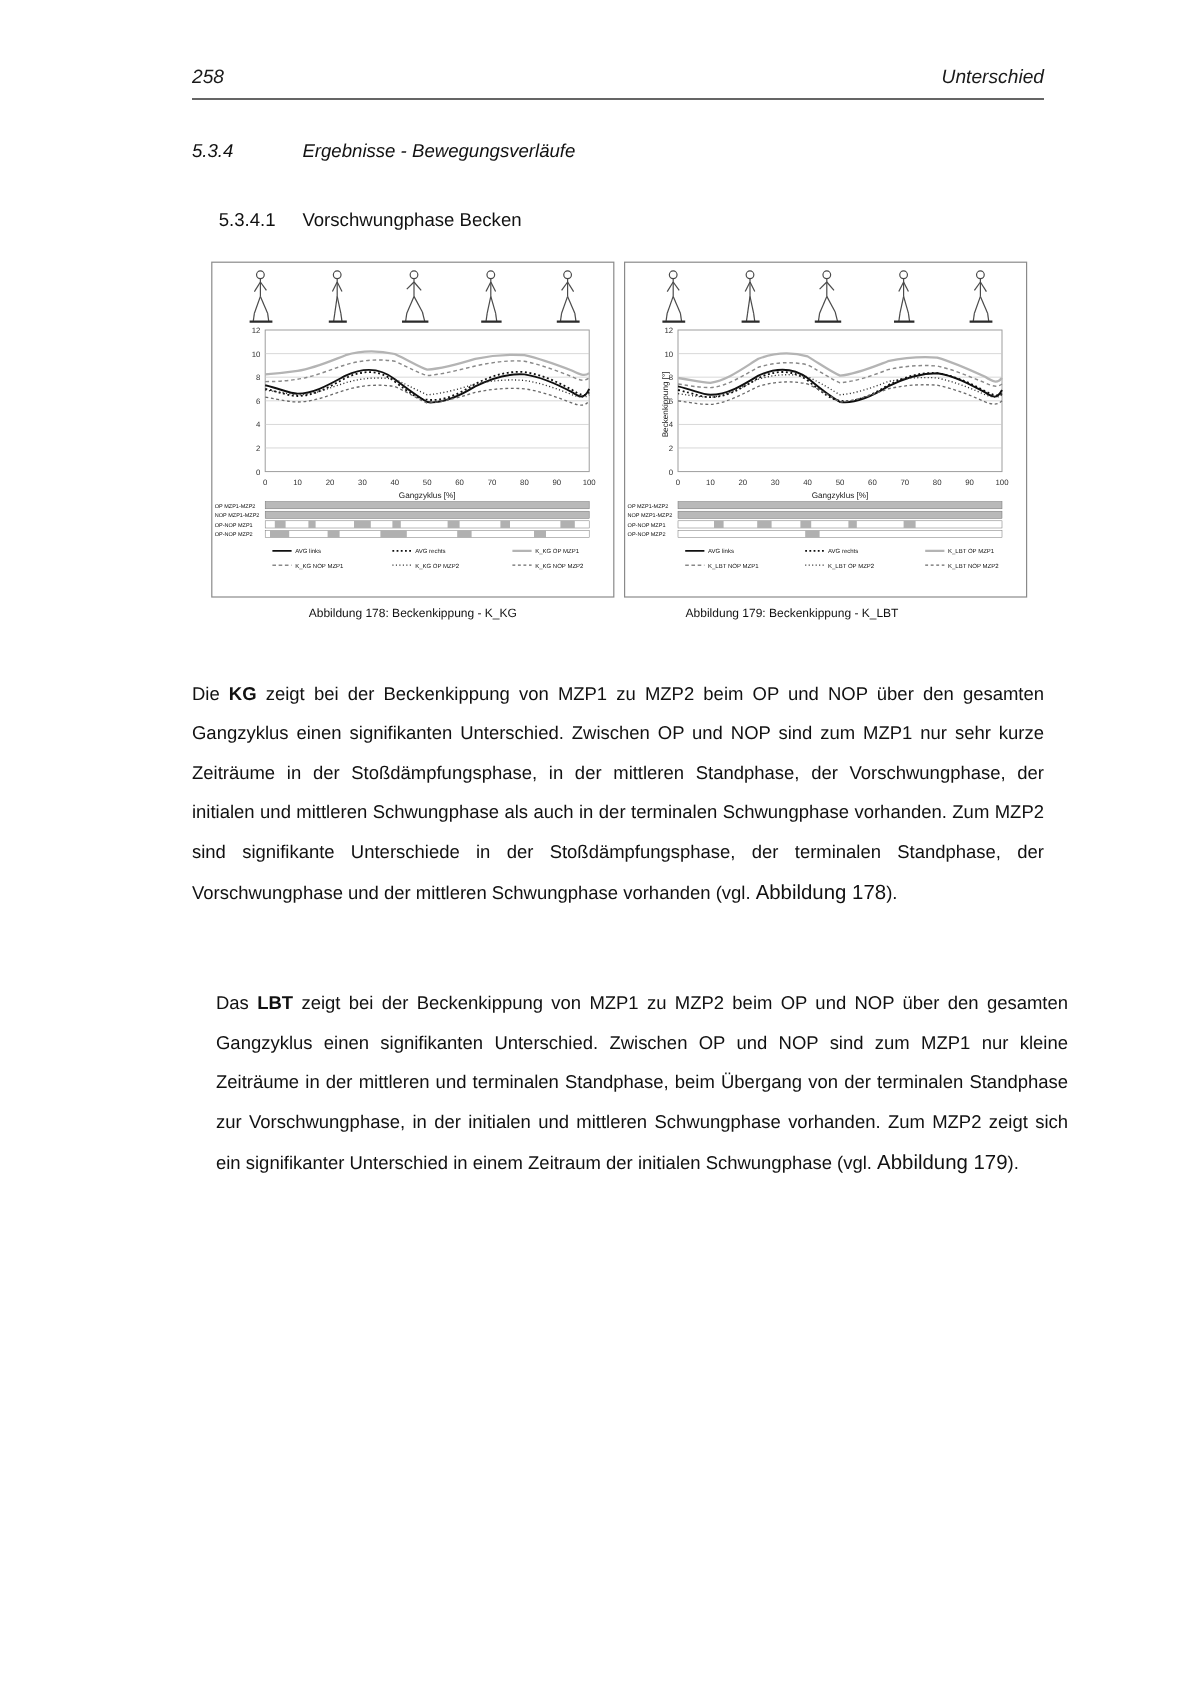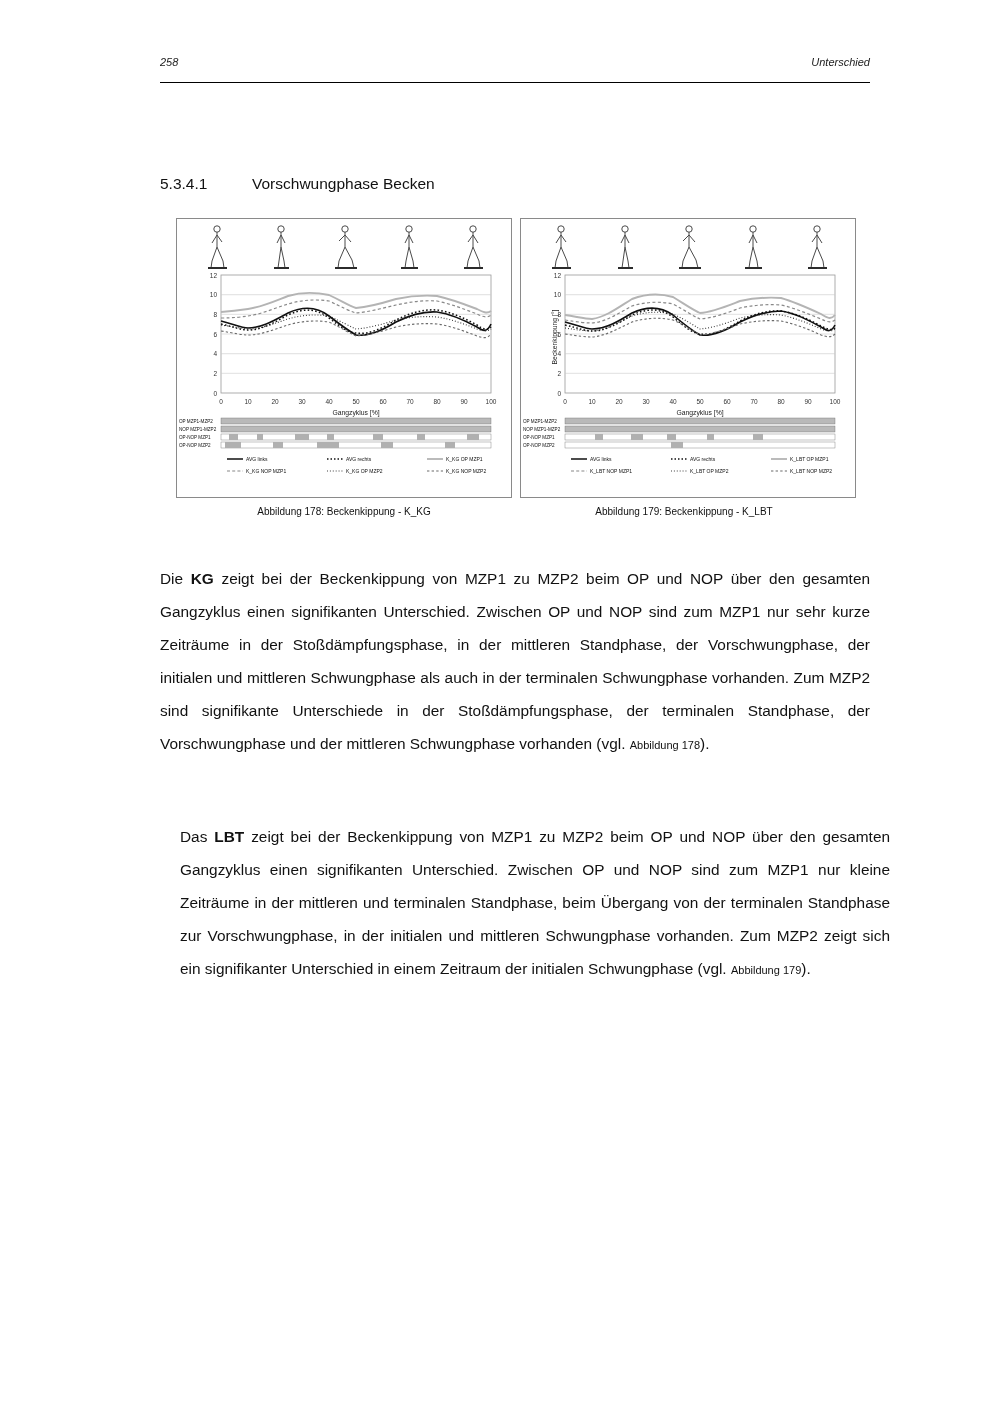--- a/index.html
+++ b/index.html
@@ -23,21 +23,21 @@
   }
   
   .header {
     position: absolute;
     left: 160px;
     top: 56px;
     width: 710px;
     display: flex;
     justify-content: space-between;
     align-items: baseline;
-    font-size: 11px;
+    font-size: 16px;
     font-style: italic;
     color: #1a1a1a;
   }
   .header-rule {
     position: absolute;
     left: 160px;
     top: 82px;
     width: 710px;
     height: 1px;
     background: #000;
@@ -55,20 +55,21 @@
   }
   .heading-l3 .num { width: 92px; font-style: italic; }
   .heading-l4 {
     position: absolute;
     left: 160px;
     top: 175px;
     width: 710px;
     font-size: 15.5px;
     color: #111;
     display: flex;
+    text-align: center;
   }
   .heading-l4 .num { width: 92px; }
 
   
   .figures {
     position: absolute;
     left: 176px;
     top: 218px;
     width: 680px;
     height: 290px;
@@ -84,51 +85,55 @@
     background: #fff;
   }
   .caption {
     position: absolute;
     font-size: 10px;
     color: #111;
     text-align: center;
     white-space: nowrap;
   }
   #cap-left  { left: 176px; top: 506px; width: 336px; }
-  #cap-right { left: 516px; top: 506px; width: 336px; }
+  #cap-right { left: 492px; top: 506px; width: 336px; }
 
   
   .para {
     position: absolute;
     left: 160px;
     width: 710px;
     font-size: 15.4px;
     line-height: 33px;
     text-align: justify;
     color: #111;
   }
   #para1 { top: 562px; }
   #para2 { top: 820px; margin-left: 20px; }
   .para b { font-weight: bold; }
-  .small { font-size: 11px; }
+  .small { font-size: 17px; }
 
   
   svg text { font-family: "Liberation Sans", sans-serif; }
 </style>
 </head>
 <body>
 
 <div class="page">
 
   <div class="header">
     <span>258</span>
     <span>Unterschied</span>
   </div>
   <div class="header-rule"></div>
 
+  <div class="heading-l3">
+    <span class="num">5.3.4</span>
+    <span>Ergebnisse - Bewegungsverläufe</span>
+  </div>
   <div class="heading-l4">
     <span class="num">5.3.4.1</span>
     <span>Vorschwungphase Becken</span>
   </div>
 
   <div class="figures">
 
     <div class="figure">
       <svg width="334" height="278" viewBox="0 0 334 278">
 

